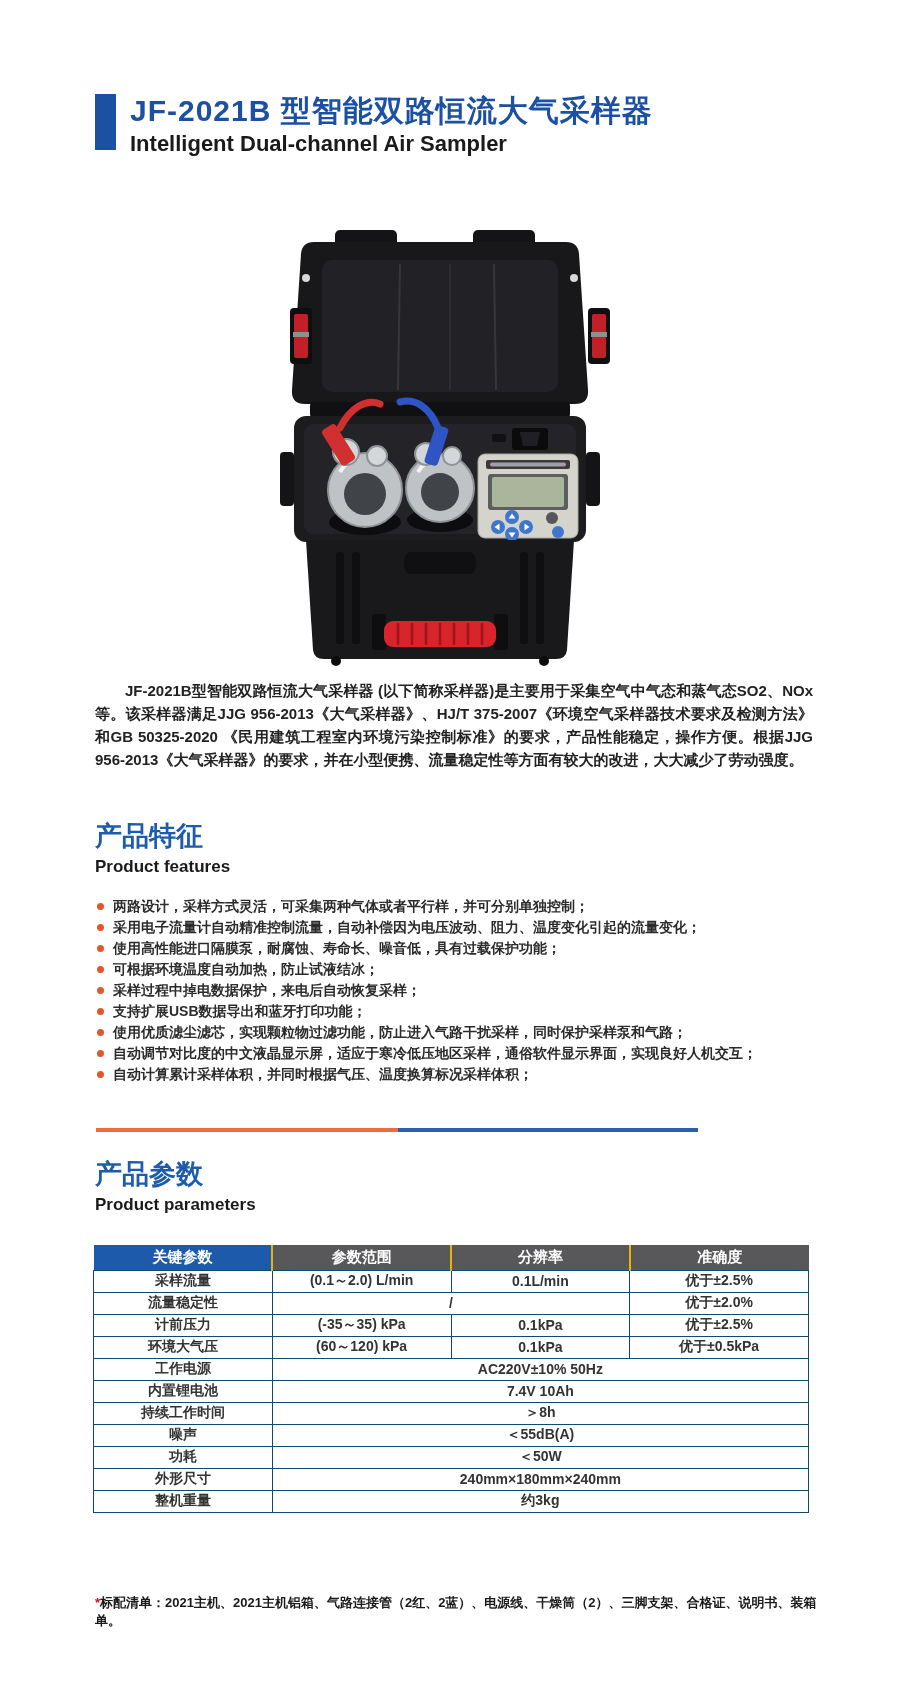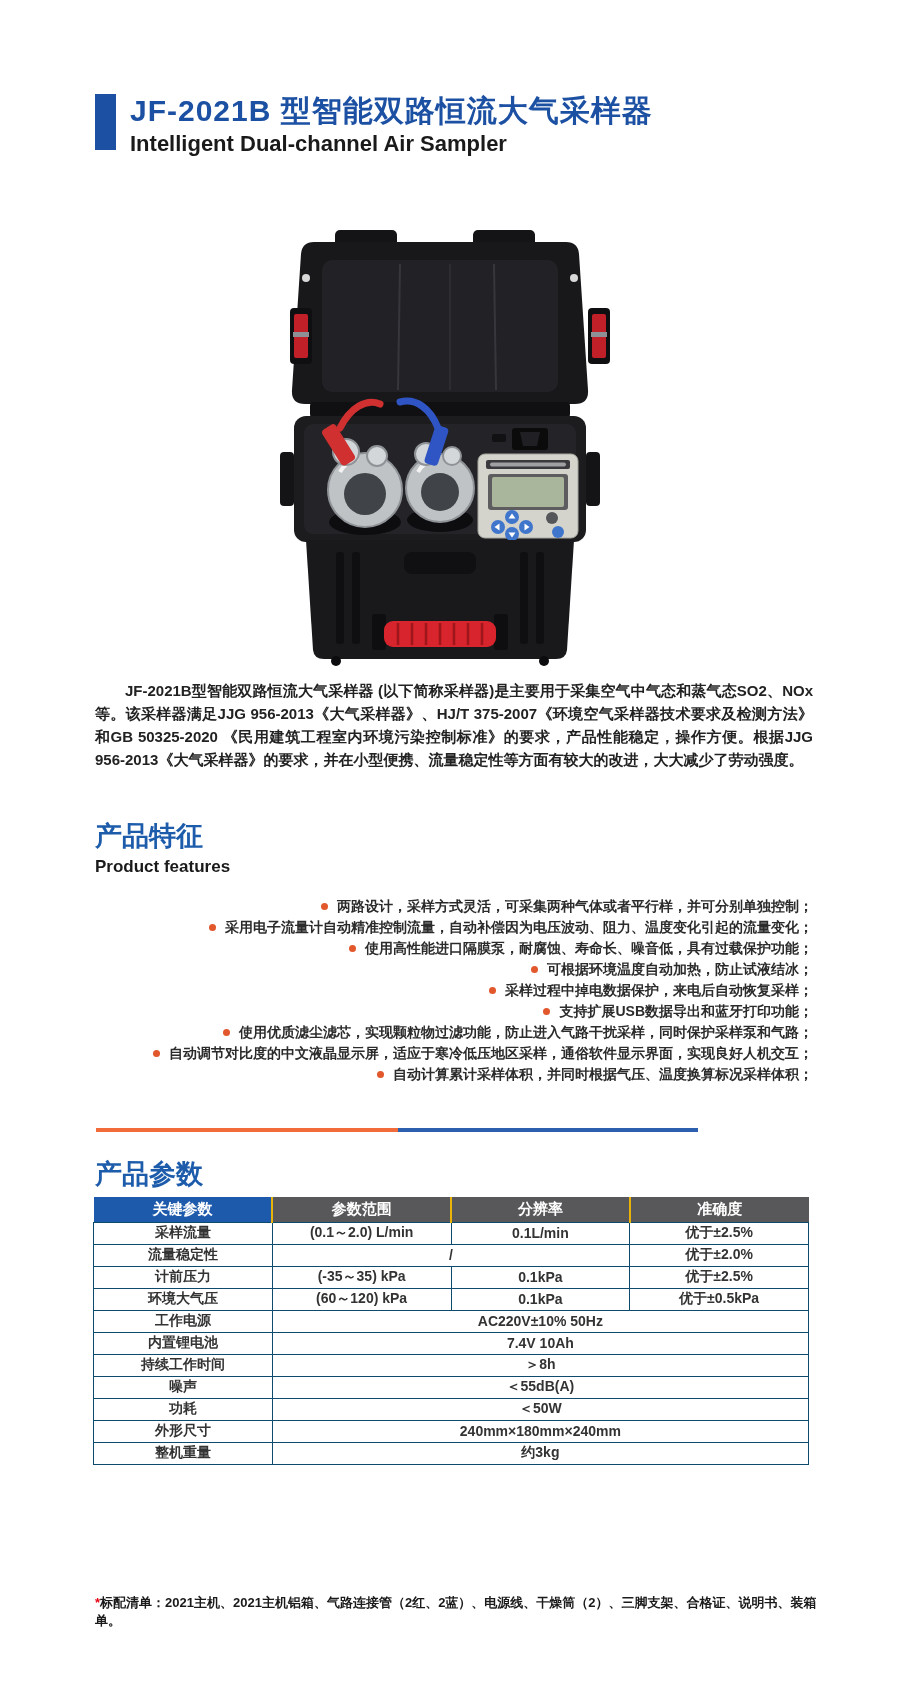--- a/index.html
+++ b/index.html
@@ -23,30 +23,30 @@
 
   
   .sect-zh { font-size:27px; font-weight:bold; color:#1d5cab; line-height:32px; }
   .sect-en { font-size:17px; font-weight:600; color:#1a1a1a; line-height:22px; margin-top:4px; }
   .features-head { position:absolute; left:95px; top:820px; }
   .params-head   { position:absolute; left:95px; top:1158px; }
 
   
   .features-list { position:absolute; left:97px; top:896px; width:716px; list-style:none; }
   .features-list li { display:flex; align-items:flex-start; height:21px; font-size:14px;
-                      font-weight:600; color:#2b2b2b; line-height:21px;justify-content:flex-end; }
+                      font-weight:600; color:#2b2b2b; line-height:21px; }
   .dot { width:7px; height:7px; border-radius:50%; background:#e2572b; margin:7px 9px 0 0; flex:none; }
 
   
   .divider { position:absolute; left:96px; top:1128px; width:602px; height:4px; display:flex; }
   .divider .seg-orange { width:302px; height:4px; background:#f26b3a; }
   .divider .seg-blue   { width:300px; height:4px; background:#2c5fae; }
 
   
-  .ptable { position:absolute; left:93px; top:1197px; width:716px; border-collapse:collapse; table-layout:fixed; }
+  .ptable { position:absolute; left:93px; top:1245px; width:716px; border-collapse:collapse; table-layout:fixed; }
   .ptable col { width:25%; }
   .ptable th { height:25px; font-size:15px; font-weight:bold; color:#ffffff; text-align:center;
                background:#58585a; border-left:2px solid #eab308; }
   .ptable th:first-child { background:#1e5aab; border-left:none; }
   .ptable td { height:22px; font-size:14px; font-weight:600; color:#333; text-align:center;
                border:1px solid #0c4a6e; background:#ffffff; padding:0 4px; white-space:nowrap; }
 
   
   .footnote { position:absolute; left:95px; top:1594px; width:740px; font-size:13px; font-weight:bold; color:#1a1a1a; }
   .footnote .star { color:#e60012; }

